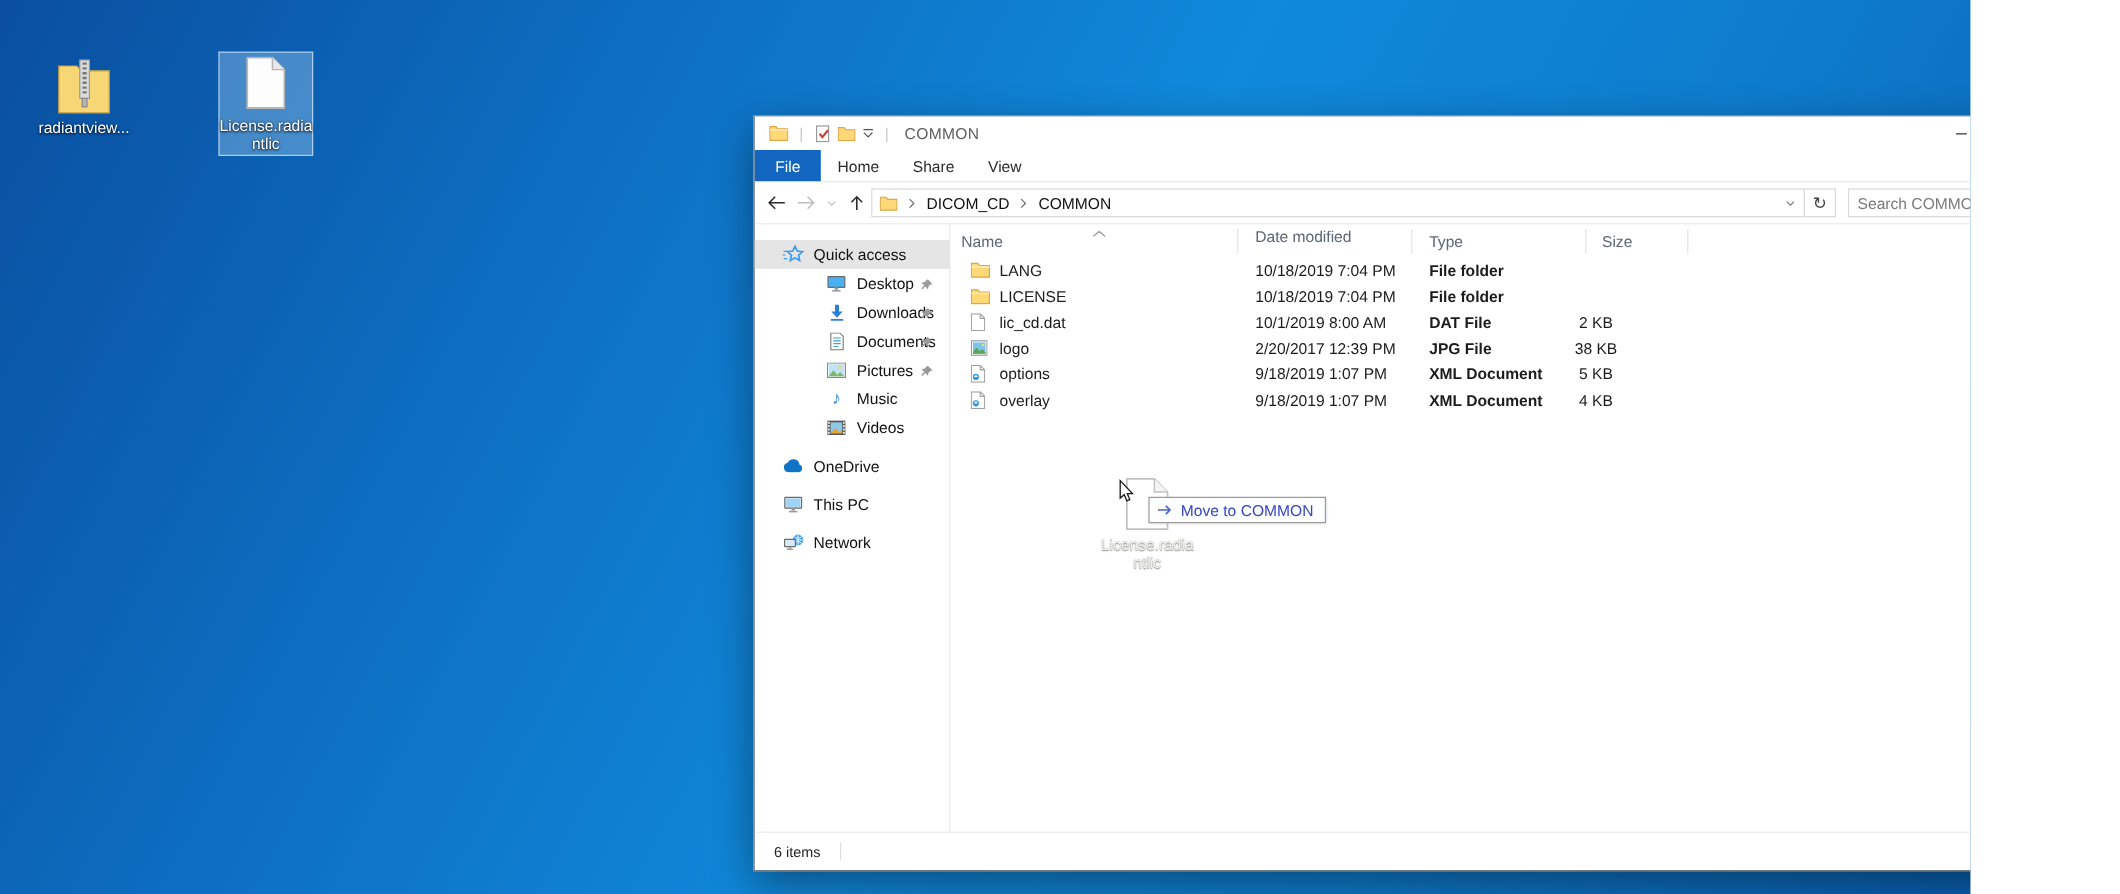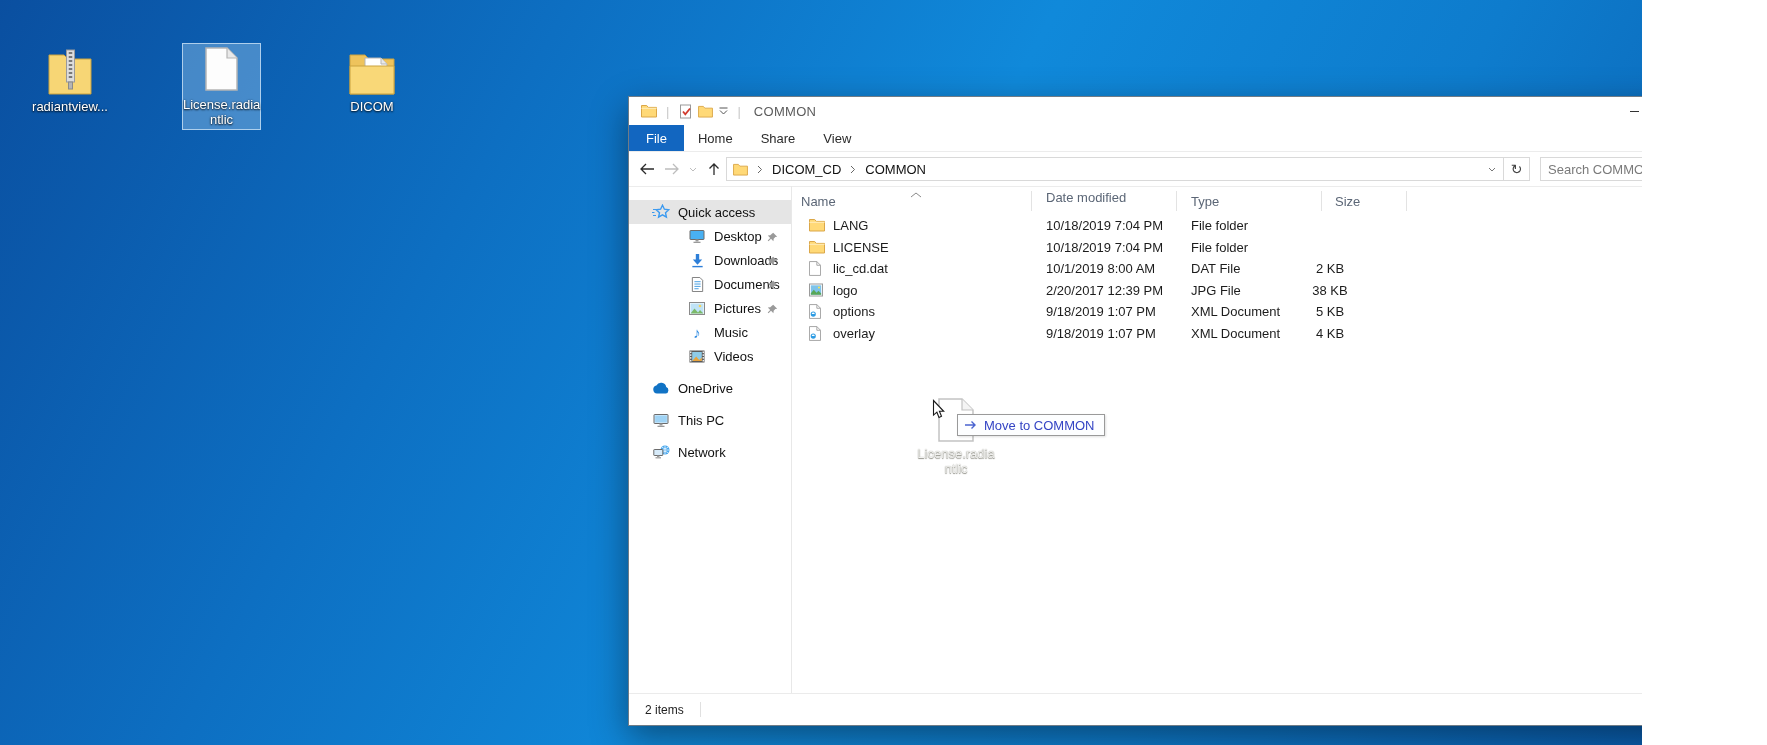--- a/index.html
+++ b/index.html
@@ -55,21 +55,21 @@
   .lheader .hname{position:absolute;left:9px;top:8px;}
   .lheader .hdate{position:absolute;left:254px;top:4px;}
   .lheader .htype{position:absolute;left:399px;top:8px;}
   .lheader .hsize{position:absolute;left:543px;top:8px;}
   .hdiv{position:absolute;top:5px;width:1px;height:20px;background:#e3e3e3;}
   .sortcaret{position:absolute;left:118px;top:0;}
   .frow{height:21.5px;position:relative;color:#1c1c1c;}
   .frow .c-ic{position:absolute;left:17px;top:3px;}
   .frow .c-name{position:absolute;left:41px;top:3px;}
   .frow .c-date{position:absolute;left:254px;top:3px;}
-  .frow .c-type{position:absolute;left:399px;top:3px;}
+  .frow .c-type{position:absolute;left:399px;top:3px;font-weight:bold;}
   .frow .c-size{position:absolute;left:470px;width:136px;top:3px;text-align:center;}
   
   .statusbar{position:absolute;left:0;right:0;bottom:0;height:32px;border-top:1px solid #ebebeb;display:flex;
     align-items:center;padding:0 10px 0 16px;font-size:12px;color:#222;box-sizing:border-box;}
   .status-sep{width:1px;height:15px;background:#e0e0e0;margin-left:16px;}
   .view-btns{margin-left:auto;display:flex;gap:5px;}
   .vbtn{width:24px;height:21px;display:flex;align-items:center;justify-content:center;border:1px solid transparent;box-sizing:border-box;}
   .vbtn.active{background:#d3e7f8;border-color:#9ac4ea;}
   
   .ghost-icon{position:absolute;left:938px;top:398px;opacity:.6;z-index:40;}
@@ -103,31 +103,20 @@
     <div class="dicon" style="height:50px;align-items:center;">
       <svg width="33" height="44" viewBox="0 0 33 44">
         <path d="M1 1h21l10 10v32H1z" fill="#fdfdfd" stroke="#b5b5b5" stroke-width="1.5"></path>
         <path d="M22 1v10h10" fill="#e9e9e9" stroke="#b5b5b5" stroke-width="1.2"></path>
       </svg>
     </div>
     <div>License.radia</div>
     <div>ntlic</div>
   </div>
 
-  <div class="dcell" style="left:324px;top:44px;">
-    <div class="dicon">
-      <svg width="46" height="48" viewBox="0 0 46 48">
-        <path d="M1 7h15l4 4h25v35H1z" fill="#eec35c" stroke="#caa23f"></path>
-        <path d="M16 10h16l6 6v26H16z" fill="#fff" stroke="#b5b5b5"></path>
-        <path d="M32 10v6h6" fill="#e9e9e9" stroke="#b5b5b5"></path>
-        <path d="M1 18h44v28H1z" fill="#f9d878" stroke="#caa23f"></path>
-      </svg>
-    </div>
-    <div>DICOM</div>
-  </div>
 
   <div class="win">
 
     <div class="titlebar">
       <span class="qat-ic">
         <svg width="16" height="14" viewBox="0 0 16 14">
             <path d="M.5 1.5h5.2l1.6 1.9h8.2V13H.5z" fill="#ffd977" stroke="#dba748"></path>
             <path d="M.5 4.4h15" stroke="#ffe9ae" stroke-width="1.3"></path>
           </svg>
       </span>
@@ -476,21 +465,21 @@
           </span>
           <span class="c-name">overlay</span>
           <span class="c-date">9/18/2019 1:07 PM</span>
           <span class="c-type">XML Document</span>
           <span class="c-size">4 KB</span>
         </div>
       </div>
     </div>
 
     <div class="statusbar">
-      <span>2 items</span>
+      <span>6 items</span>
       <span class="status-sep"></span>
       <div class="view-btns">
         <div class="vbtn active">
           <svg width="17" height="14">
               <rect x=".5" y=".5" width="16" height="13" fill="#fff" stroke="#8cb8dd"></rect>
               <path d="M2.5 3.5h3M2.5 7h3M2.5 10.5h3M7 3.5h7.5M7 7h7.5M7 10.5h7.5" stroke="#4a7fb5"></path>
             </svg>
         </div>
         <div class="vbtn">
           <svg width="17" height="14">

